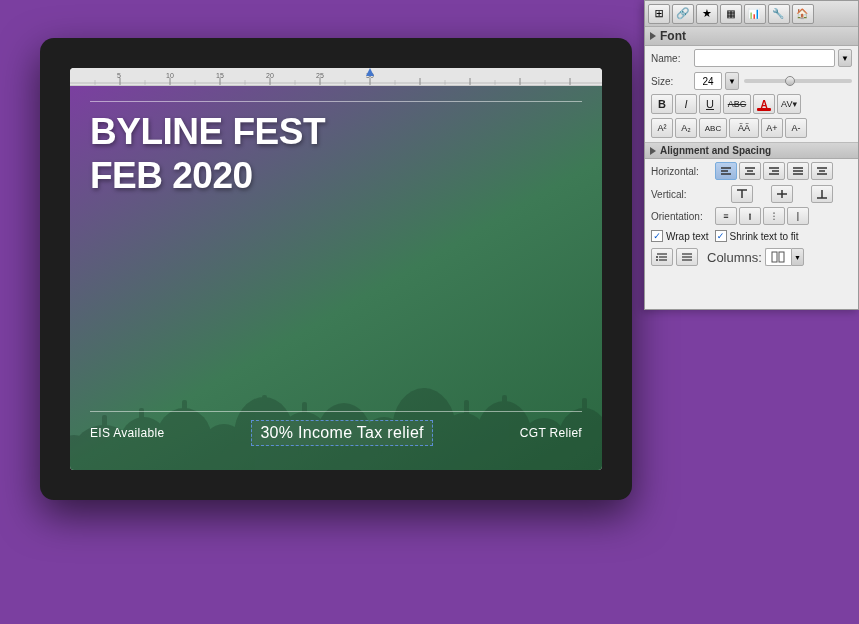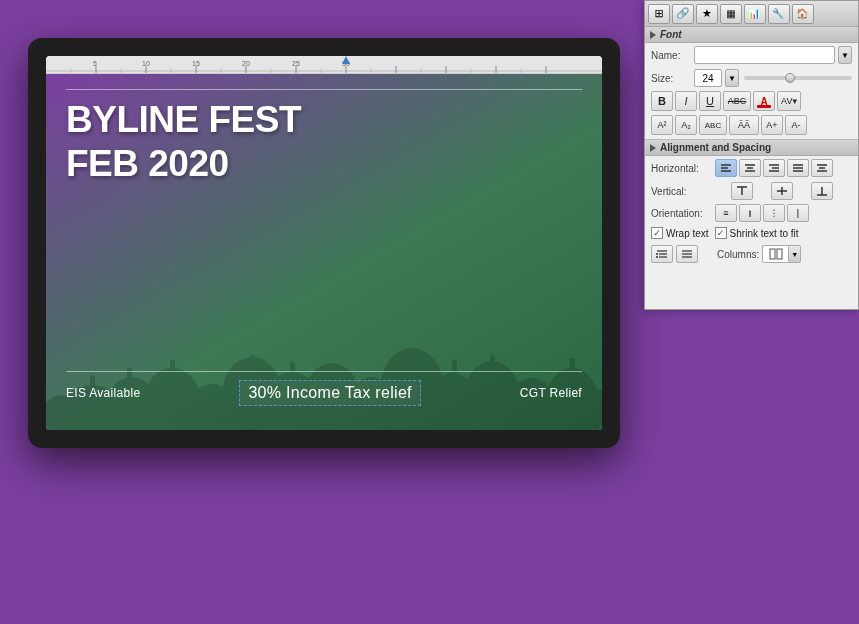--- a/index.html
+++ b/index.html
@@ -20,21 +20,21 @@
       width: 100%;
       height: 200px;
       opacity: 0.45;
     }
   </style>
 </head>
 <body>
 
 <div style="position:absolute;top:0;left:0;width:859px;height:624px;background:#7b3fa0;"></div>
 
-<div style="position:absolute;top:38px;left:28px;width:592px;height:410px;background:#1e1e1e;border-radius:14px;padding:18px;box-shadow:0 15px 40px rgba(0,0,0,0.6);">
+<div style="position:absolute;top:38px;left:40px;width:592px;height:462px;background:#1e1e1e;border-radius:14px;padding:30px;box-shadow:0 15px 40px rgba(0,0,0,0.6);">
 
   <div style="width:100%;height:100%;background:#fff;border-radius:4px;overflow:hidden;position:relative;">
 
     <div style="height:18px;background:#e5e5e5;border-bottom:1px solid #ccc;position:relative;overflow:hidden;">
       <svg width="100%" height="18" style="position:absolute;top:0;left:0;">
 
         <line x1="0" y1="15" x2="564" y2="15" stroke="#bbb" stroke-width="1"></line>
 
         <line x1="50" y1="10" x2="50" y2="18" stroke="#888" stroke-width="1"></line>
         <line x1="100" y1="10" x2="100" y2="18" stroke="#888" stroke-width="1"></line>
@@ -143,21 +143,21 @@
     <div style="width:22px;height:20px;background:linear-gradient(to bottom,#f5f5f5,#d5d5d5);border:1px solid #999;border-radius:2px;display:flex;align-items:center;justify-content:center;font-size:11px;cursor:pointer;">🔗</div>
     <div style="width:22px;height:20px;background:linear-gradient(to bottom,#f5f5f5,#d5d5d5);border:1px solid #999;border-radius:2px;display:flex;align-items:center;justify-content:center;font-size:11px;cursor:pointer;">★</div>
     <div style="width:22px;height:20px;background:linear-gradient(to bottom,#f5f5f5,#d5d5d5);border:1px solid #999;border-radius:2px;display:flex;align-items:center;justify-content:center;font-size:10px;cursor:pointer;">▦</div>
     <div style="width:22px;height:20px;background:linear-gradient(to bottom,#f5f5f5,#d5d5d5);border:1px solid #999;border-radius:2px;display:flex;align-items:center;justify-content:center;font-size:10px;cursor:pointer;">📊</div>
     <div style="width:22px;height:20px;background:linear-gradient(to bottom,#f5f5f5,#d5d5d5);border:1px solid #999;border-radius:2px;display:flex;align-items:center;justify-content:center;font-size:10px;cursor:pointer;">🔧</div>
     <div style="width:22px;height:20px;background:linear-gradient(to bottom,#f5f5f5,#d5d5d5);border:1px solid #999;border-radius:2px;display:flex;align-items:center;justify-content:center;font-size:10px;cursor:pointer;">🏠</div>
   </div>
 
   <div style="display:flex;align-items:center;background:linear-gradient(to bottom,#d5d5d5,#c0c0c0);border-bottom:1px solid #aaa;padding:2px 5px;">
     <span style="width:0;height:0;border-top:4px solid transparent;border-bottom:4px solid transparent;border-left:6px solid #555;margin-right:4px;display:inline-block;"></span>
-    <span style="font-size:10px;font-weight:600;color:#333;font-style:italic;">Font</span>
+    <span style="font-size:12px;font-weight:600;color:#333;">Font</span>
   </div>
 
   <div style="display:flex;align-items:center;padding:3px 6px;gap:3px;">
     <span style="font-size:10px;color:#444;min-width:40px;">Name:</span>
     <input style="height: 18px; border: 1px solid rgb(170, 170, 170); border-radius: 2px; font-size: 10px; padding: 1px 3px; background: rgb(255, 255, 255); flex: 1 1 0%;" value="">
     <div style="width:14px;height:18px;background:linear-gradient(to bottom,#e8e8e8,#ccc);border:1px solid #aaa;border-radius:2px;display:flex;align-items:center;justify-content:center;font-size:8px;cursor:pointer;">▼</div>
   </div>
 
   <div style="display:flex;align-items:center;padding:2px 6px;gap:3px;">
     <span style="font-size:10px;color:#444;min-width:40px;">Size:</span>
@@ -284,21 +284,21 @@
           <circle cx="2" cy="9" r="1" fill="#333"></circle>
         </svg>
     </button>
     <button style="width:22px;height:18px;background:linear-gradient(to bottom,#f5f5f5,#ddd);border:1px solid #aaa;border-radius:2px;cursor:pointer;font-size:10px;display:flex;align-items:center;justify-content:center;">
       <svg width="14" height="12">
           <line x1="2" y1="3" x2="12" y2="3" stroke="#333" stroke-width="1.2"></line>
           <line x1="2" y1="6" x2="12" y2="6" stroke="#333" stroke-width="1.2"></line>
           <line x1="2" y1="9" x2="12" y2="9" stroke="#333" stroke-width="1.2"></line>
         </svg>
     </button>
-    <span style="font-size:10px;color:#444;margin-left:16px;">Columns:</span>
+    <span style="font-size:13px;color:#444;margin-left:6px;">Columns:</span>
     <div style="display:flex;align-items:center;gap:0;">
       <div style="width:26px;height:18px;border:1px solid #aaa;border-right:none;border-radius:2px 0 0 2px;background:#fff;display:flex;align-items:center;justify-content:center;font-size:10px;">
         <svg width="14" height="12">
             <rect x="1" y="1" width="5" height="10" fill="none" stroke="#555" stroke-width="1"></rect>
             <rect x="8" y="1" width="5" height="10" fill="none" stroke="#555" stroke-width="1"></rect>
           </svg>
       </div>
       <div style="width:13px;height:18px;background:linear-gradient(to bottom,#e8e8e8,#ccc);border:1px solid #aaa;border-radius:0 2px 2px 0;display:flex;align-items:center;justify-content:center;font-size:7px;cursor:pointer;">▼</div>
     </div>
   </div>

